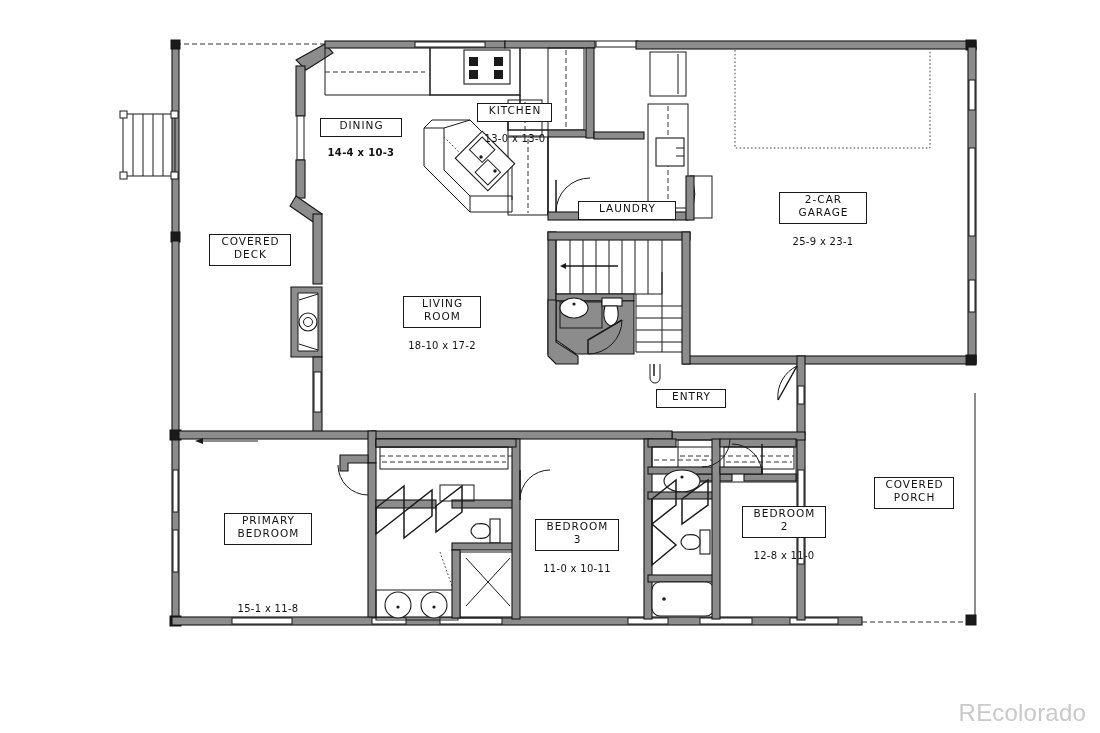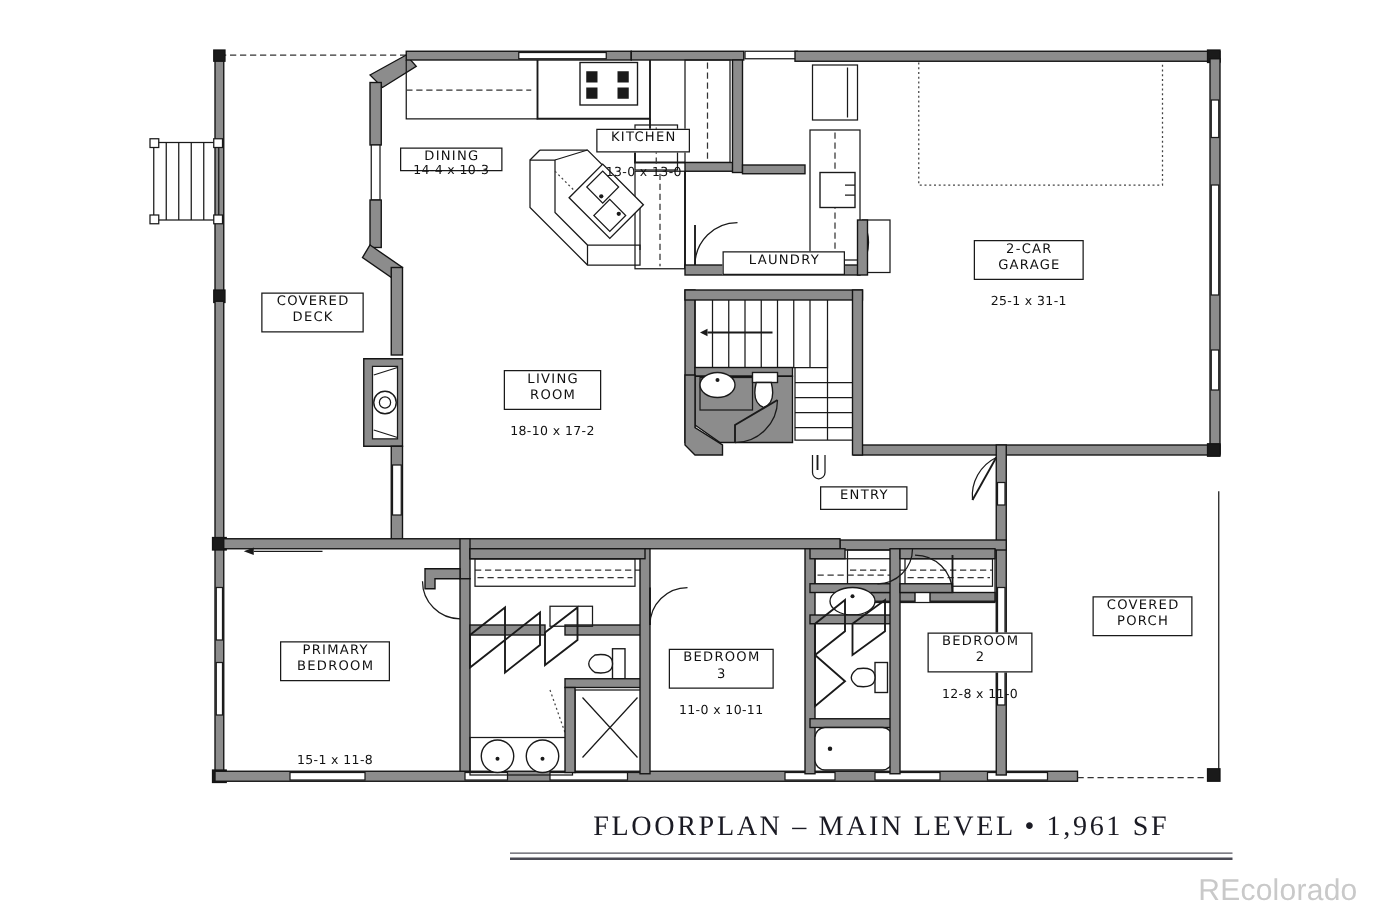--- a/index.html
+++ b/index.html
@@ -410,41 +410,41 @@
       <path class="thin2" d="M762 474 L762 444"></path>
 
       <path class="thin" d="M730 439 A28 28 0 0 1 702 467" transform="translate(0,0)"></path>
     </g>
 
   </svg>
 
   <div class="room-label nodims" style="left:320px; top:118px; width:82px;">
     <span class="namebox">DINING</span>
   </div>
-  <div class="room-label" style="left:300px; top:128px; width:122px;">
+  <div class="room-label" style="left:300px; top:144px; width:122px;font-weight:bold;">
     <span class="dims">14-4 x 10-3</span>
   </div>
 
   <div class="room-label nodims" style="left:477px; top:103px; width:75px;">
     <span class="namebox">KITCHEN</span>
   </div>
   <div class="room-label" style="left:455px; top:130px; width:120px;">
     <span class="dims">13-0 x 13-0</span>
   </div>
 
   <div class="room-label nodims" style="left:578px; top:201px; width:98px;">
     <span class="namebox">LAUNDRY</span>
   </div>
 
   <div class="room-label nodims" style="left:779px; top:192px; width:88px;">
     <span class="namebox">2-CAR
 GARAGE</span>
   </div>
   <div class="room-label" style="left:763px; top:233px; width:120px;">
-    <span class="dims">25-1 x 31-1</span>
+    <span class="dims">25-9 x 23-1</span>
   </div>
 
   <div class="room-label nodims" style="left:209px; top:234px; width:82px;">
     <span class="namebox">COVERED
 DECK</span>
   </div>
 
   <div class="room-label nodims" style="left:403px; top:296px; width:78px;">
     <span class="namebox">LIVING
 ROOM</span>
@@ -479,23 +479,16 @@
   </div>
 
   <div class="room-label nodims" style="left:742px; top:506px; width:84px;">
     <span class="namebox">BEDROOM
 2</span>
   </div>
   <div class="room-label" style="left:724px; top:547px; width:120px;">
     <span class="dims">12-8 x 11-0</span>
   </div>
 
-  <div id="caption-block">
-    <div id="caption-title">FLOORPLAN – MAIN LEVEL • 1,961 SF</div>
-    <div id="caption-rules">
-      <div class="rule"></div>
-      <div class="rule second"></div>
-    </div>
-  </div>
 
   <div id="watermark">REcolorado</div>
 
 </div>
 
 </body></html>

